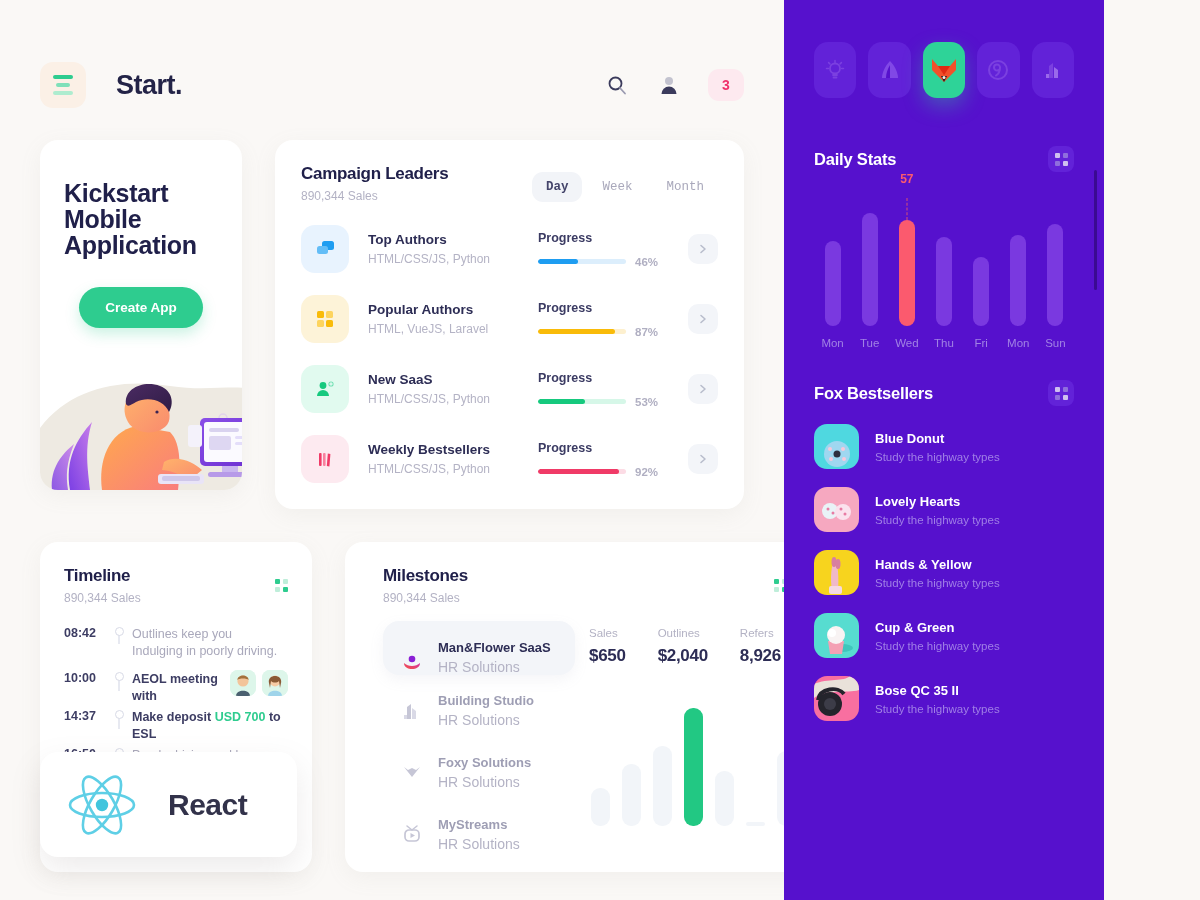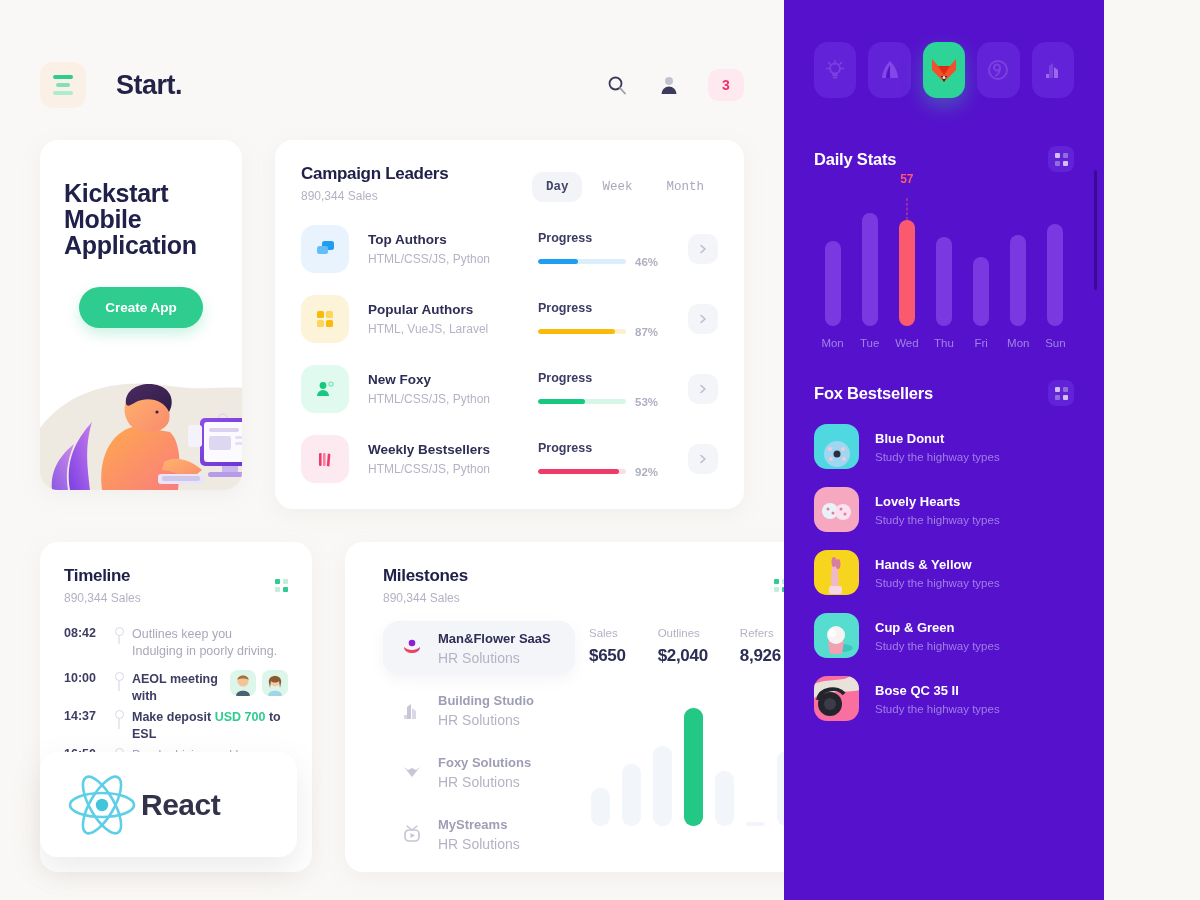--- a/index.html
+++ b/index.html
@@ -123,40 +123,40 @@
   .avatar {
     width: 26px; height: 26px; border-radius: 8px; overflow: hidden;
     background: #ddf6ea; flex: none;
   }
 
   
   .card-milestones { width: 480px; height: 330px; padding: 24px 38px 20px; position: relative; }
   .ms-body { display: flex; margin-top: 16px; }
   .ms-left { width: 200px; }
   .ms-row { display: flex; align-items: center; height: 54px; padding: 0 16px; border-radius: 16px; }
-  .ms-row.active { background: #f3f5f9; width: 192px; box-shadow: 0 5px 14px rgba(160,160,190,0.10); }
+  .ms-row.active { background: #f3f5f9; width: 192px; box-shadow: 0 5px 14px rgba(160,160,190,0.10); align-items: flex-end; }
   .ms-ico { width: 26px; flex: none; display: flex; align-items: center; justify-content: center; }
   .ms-meta { margin-left: 13px; }
   .ms-name { font-size: 13px; font-weight: bold; color: #2d2d55; }
   .ms-name.dim { color: #9e9eb4; }
   .ms-sub { font-size: 14px; color: #b4b3c5; margin-top: 4px; }
   .ms-right { flex: 1; padding-left: 14px; }
   .ms-stats { display: flex; gap: 32px; padding-top: 6px; }
   .ms-stat-label { font-size: 11.5px; color: #b3b2c4; }
   .ms-stat-value { font-size: 17px; font-weight: bold; color: #2d2d55; margin-top: 7px; letter-spacing: -0.3px; }
   .ms-chart { display: flex; align-items: flex-end; gap: 12px; height: 130px; margin-top: 30px; padding-left: 2px; }
   .ms-bar { width: 19px; border-radius: 9px; background: #f2f5f9; }
   .ms-bar.hl { background: #22c883; }
 
   
   .react-card {
     position: absolute; left: 40px; top: 752px;
     width: 257px; height: 105px; border-radius: 18px; background: #fff;
     box-shadow: 0 12px 30px rgba(140,130,130,0.16);
-    display: flex; align-items: center; gap: 3px; padding-left: 26px;
+    display: flex; align-items: center; gap: 30px; padding-left: 26px;
     z-index: 30;
   }
   .react-text { font-size: 30px; font-weight: bold; color: #32324a; letter-spacing: -0.5px; }
 
   
   .sidebar {
     width: 320px; height: 900px; background: #5611cd;
     padding: 42px 30px 0; position: relative; overflow: hidden;
   }
   .apps { display: flex; gap: 12px; }
@@ -367,21 +367,21 @@
         <div class="leader-row">
           <div class="leader-ico" style="background:#e1faef">
             <svg width="22" height="22" viewBox="0 0 22 22">
               <circle cx="9" cy="7.5" r="3.4" fill="#16c97e"></circle>
               <path d="M3 18 A6 6 0 0 1 15 18 Z" fill="#16c97e"></path>
               <circle cx="17" cy="6" r="2.6" fill="#6fe0b2"></circle>
               <path d="M17 4.6 v2.8 M15.6 6 h2.8" stroke="#fff" stroke-width="1" stroke-linecap="round"></path>
             </svg>
           </div>
           <div class="leader-meta">
-            <div class="leader-name">New Foxy</div>
+            <div class="leader-name">New SaaS</div>
             <div class="leader-tech">HTML/CSS/JS, Python</div>
           </div>
           <div class="leader-prog">
             <div class="prog-label">Progress</div>
             <div class="prog-line">
               <div class="bar-track" style="background:#d6f7e8">
                 <div class="bar-fill" style="width:53%;background:#16c97e"></div>
               </div>
               <div class="prog-pct">53%</div>
             </div>

